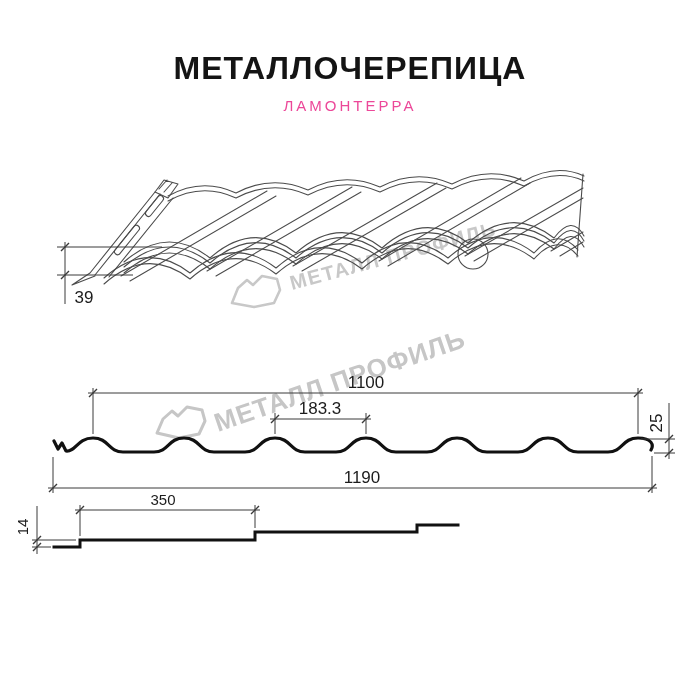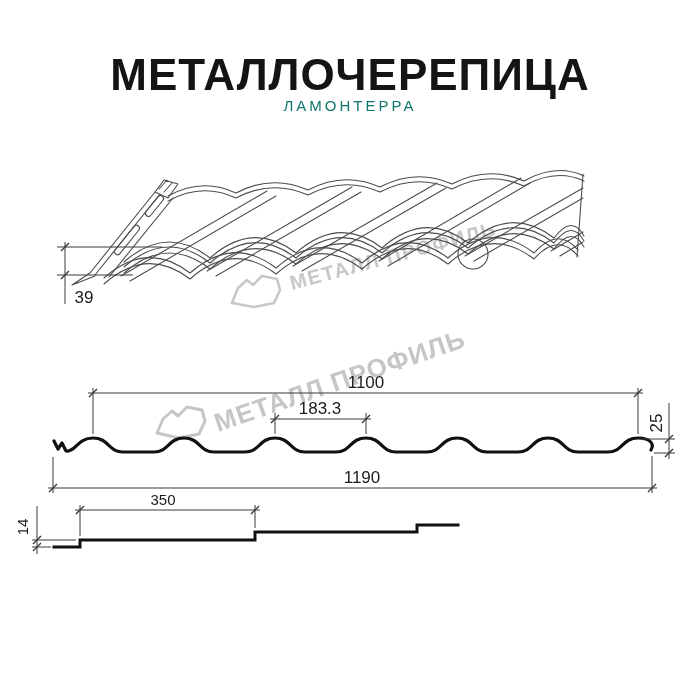--- a/index.html
+++ b/index.html
@@ -1,22 +1,22 @@
 <!DOCTYPE html>
 <html><head>
 <meta charset="utf-8">
 <style>
   html,body{margin:0;padding:0;}
   body{width:700px;height:700px;background:#ffffff;position:relative;overflow:hidden;
        font-family:"Liberation Sans", sans-serif;}
   .stage{position:absolute;left:0;top:0;width:700px;height:700px;}
   .title{position:absolute;left:0;top:50px;width:700px;text-align:center;
-         font-size:44px;font-weight:800;letter-spacing:1px;color:#141414;}
+         font-size:32px;font-weight:800;letter-spacing:1px;color:#141414;}
   .subtitle{position:absolute;left:0;top:97px;width:700px;text-align:center;
-            font-size:15px;font-weight:400;letter-spacing:3px;color:#0f766e;}
+            font-size:15px;font-weight:400;letter-spacing:3px;color:#ec4899;}
   svg{position:absolute;left:0;top:0;}
   .dim-text{font-family:"Liberation Sans", sans-serif;font-size:17px;fill:#1c1c1c;}
   .dim-text-s{font-family:"Liberation Sans", sans-serif;font-size:15px;fill:#1c1c1c;}
   .wm-text{font-family:"Liberation Sans", sans-serif;font-weight:bold;}
 </style>
 </head>
 <body>
 
 <div class="stage">
 

